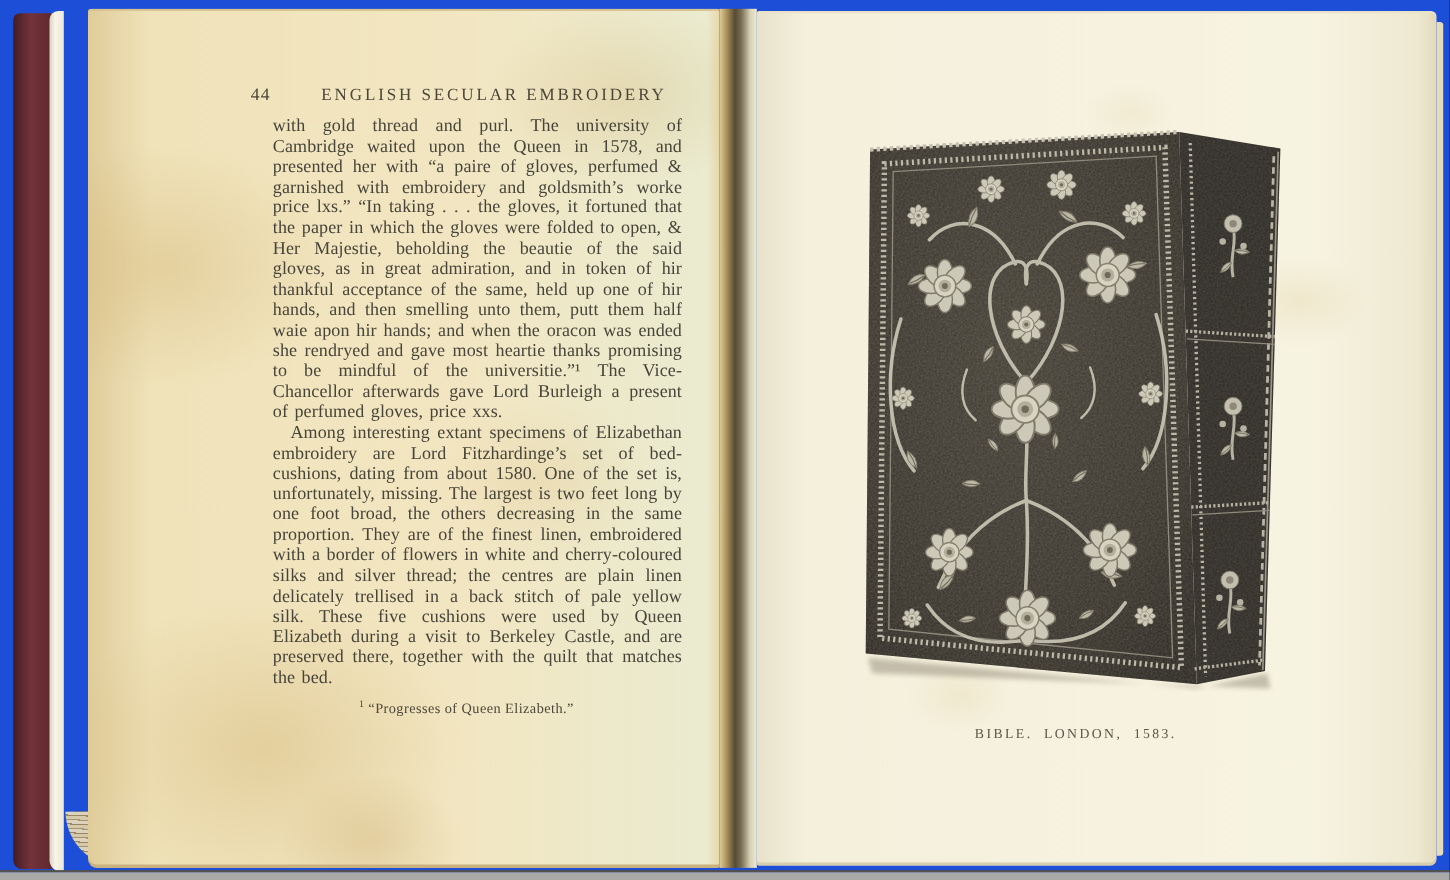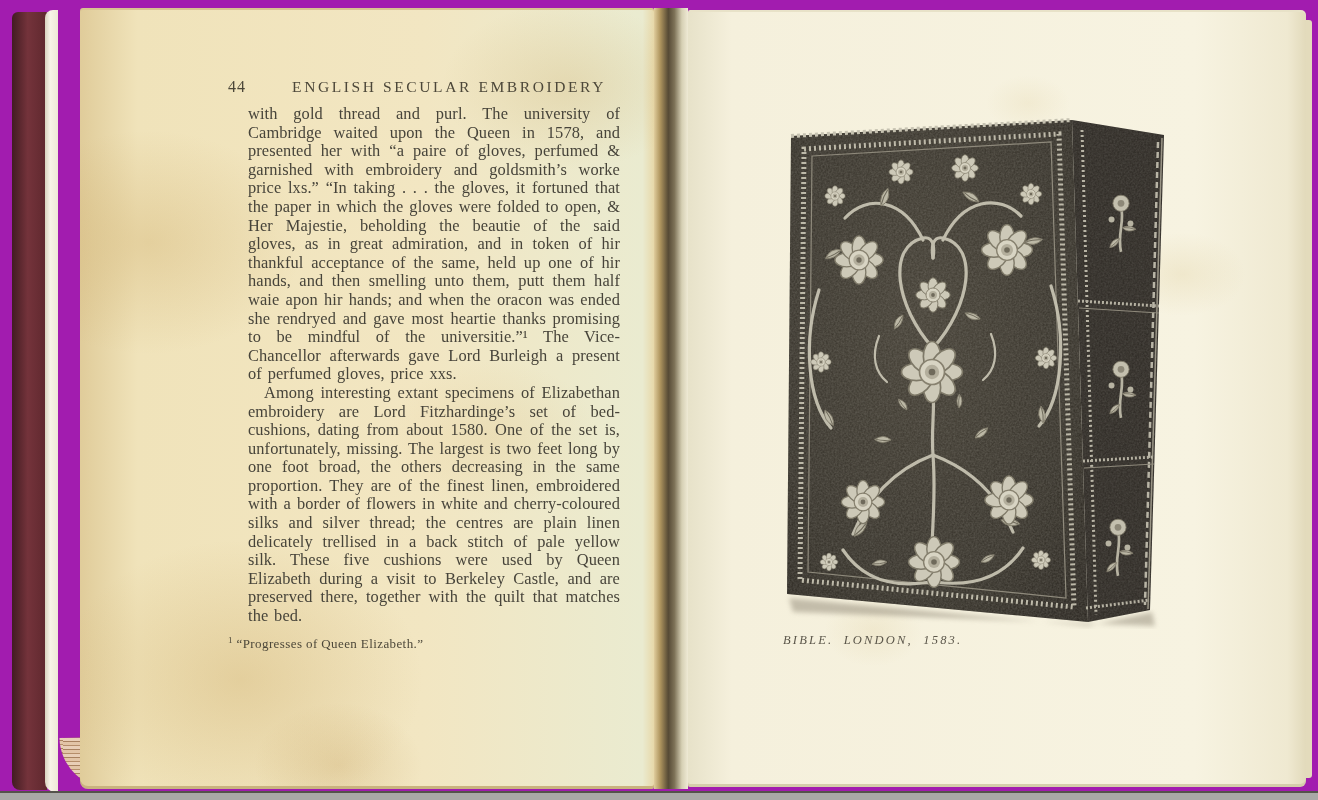--- a/index.html
+++ b/index.html
@@ -1,16 +1,16 @@
 <!DOCTYPE html>
 <html><head>
 <meta charset="utf-8">
 <style>
   html,body{margin:0;padding:0;background:#131110;}
-  .scene{position:relative;width:1318px;height:800px;background:#a21caf;overflow:hidden;
+  .scene{position:relative;width:1318px;height:800px;background:#1d4ed8;overflow:hidden;
          font-family:"Liberation Serif","DejaVu Serif",serif;}
   
   .scanner-strip{position:absolute;left:0;bottom:0;width:1318px;height:7px;background:#a9a9a7;}
   .scanner-line{position:absolute;left:0;bottom:7px;width:1318px;height:2px;background:#55524c;}
   
   .cover-left{position:absolute;left:12px;top:12px;width:35px;height:778px;
     background:linear-gradient(90deg,#421c22,#74333b 45%,#5f282e);border-radius:6px 0 0 8px;}
   
   .edge-white{position:absolute;left:45px;top:10px;width:13px;height:782px;
     background:linear-gradient(90deg,#d9d2bf,#f8f4e8 40%,#eee8d6);border-radius:8px 0 0 10px;}
@@ -31,38 +31,38 @@
       radial-gradient(120px 90px at 45% 97%,rgba(190,150,80,.25),transparent 70%),
       linear-gradient(90deg,#e0cc9a,#f0e3ba 10%,#f2e6c2 60%,#eaebd0 98%,#e7d8a9);
     background-color:#eee0b6;border-radius:3px 2px 2px 8px;
     box-shadow:inset 0 -3px 0 #c9b27f, inset 0 2px 0 #d8c491;}
   .page-inner{position:absolute;left:148px;top:70px;width:392px;}
   .page-header{display:flex;align-items:baseline;color:#4c4739;margin-bottom:9px;}
   .page-number{font-size:16px;letter-spacing:1px;}
   .running-title{flex:1;text-align:right;font-size:15.5px;letter-spacing:2.6px;padding-right:14px;white-space:nowrap;}
   .body-text{color:#47443a;font-size:16.4px;line-height:18.6px;text-align:justify;word-spacing:1.6px;letter-spacing:.1px;margin-left:20px;}
   .para-2{text-indent:16px;}
-  .footnote{margin-top:9px;text-align:left;font-size:13px;color:#4c4739;letter-spacing:.4px;}
+  .footnote{margin-top:9px;text-align:center;font-size:13px;color:#4c4739;letter-spacing:.4px;}
   .footnote sup{font-size:9px;}
   
   .gutter{position:absolute;left:654px;top:8px;width:34px;height:781px;
     background:linear-gradient(90deg,#e0cd9d 0,#b0965f 18%,#564a35 42%,#7d7257 60%,#d6d0b4 82%,#efead5 100%);}
   
   .right-page{position:absolute;left:688px;top:10px;width:618px;height:777px;
     background:
       radial-gradient(90px 60px at 80% 34%,rgba(205,180,110,.18),transparent 70%),
       radial-gradient(70px 50px at 30% 80%,rgba(205,180,110,.14),transparent 70%),
       radial-gradient(60px 40px at 55% 12%,rgba(205,180,110,.12),transparent 70%),
       linear-gradient(90deg,#e7e2c9,#f5f0dc 7%,#f7f3e1 82%,#efe9d1 97%,#e2dabb);
     background-color:#f5f0dc;border-radius:2px 5px 6px 2px;
     box-shadow:inset 0 -3px 0 #d5cdab, inset 0 2px 0 #e8e2c8;}
   .page-edge-right{position:absolute;left:1306px;top:20px;width:6px;height:758px;background:#e3dbbc;border-radius:0 3px 3px 0;}
   .plate{position:absolute;left:95px;top:100px;width:400px;height:535px;}
-  .plate-caption{position:absolute;left:95px;top:623px;width:390px;
-    font-size:12.5px;color:#5b564a;letter-spacing:2.2px;word-spacing:5px;font-style:italic;}
+  .plate-caption{position:absolute;left:95px;top:650px;width:390px;text-align:center;
+    font-size:12.5px;color:#5b564a;letter-spacing:2.2px;word-spacing:5px;}
 </style>
 </head>
 <body>
 
 <div class="scene">
 
   <div class="cover-left"></div>
   <div class="edge-white"></div>
   <div class="edge-stack"></div>
   <div class="edge-stack-bottom"></div>

